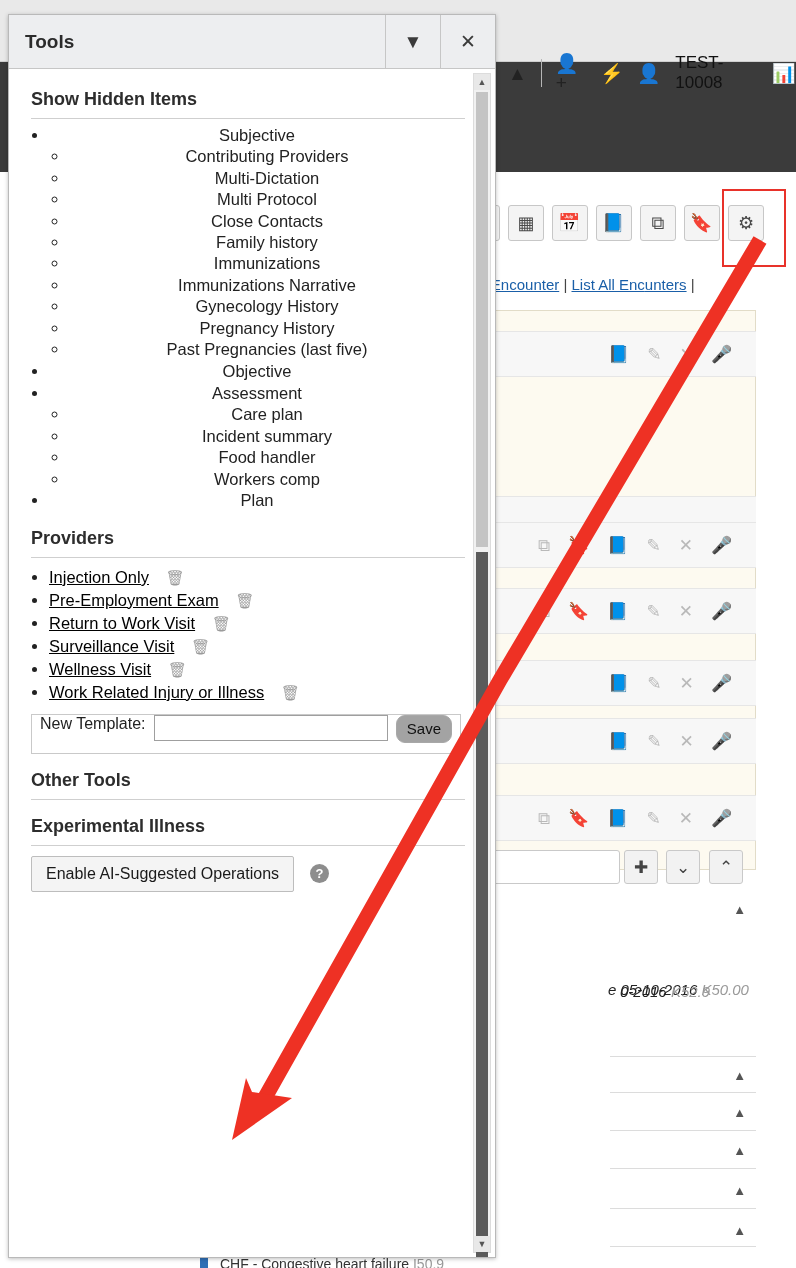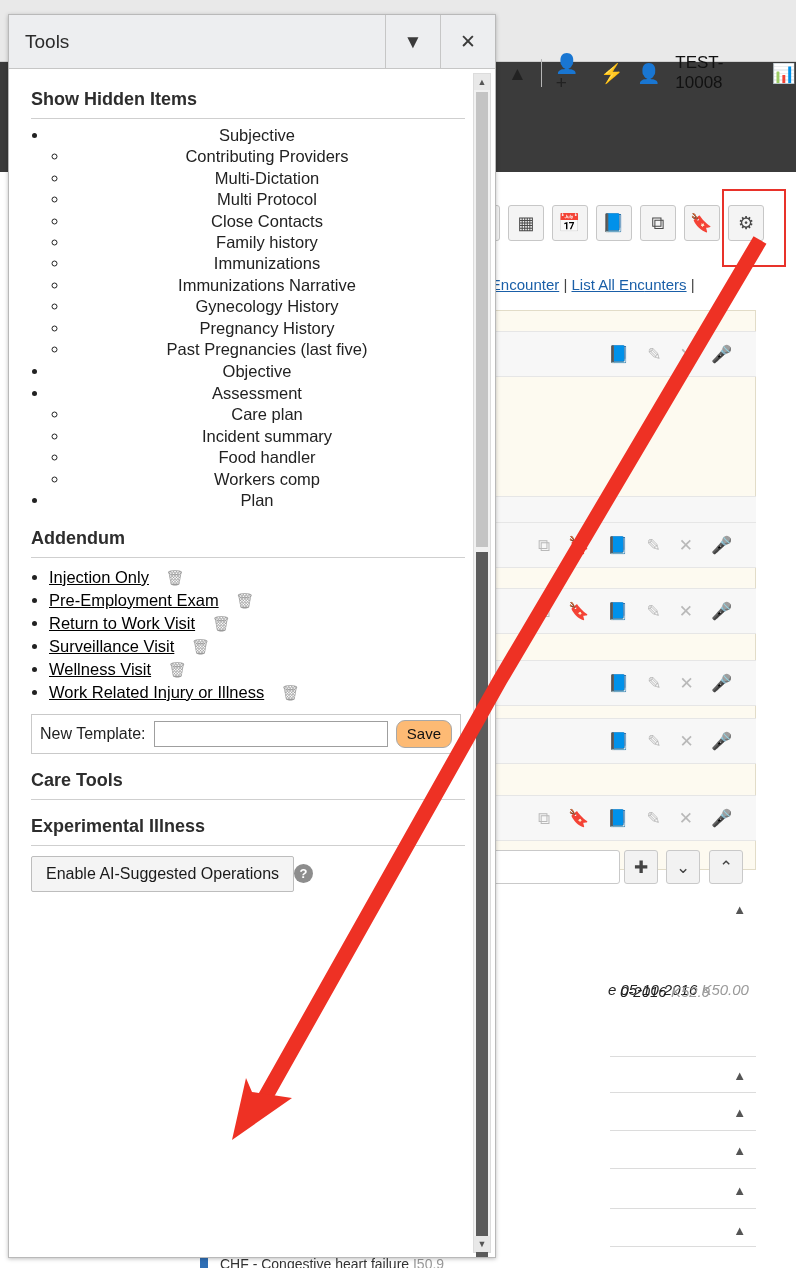--- a/index.html
+++ b/index.html
@@ -117,21 +117,21 @@
     display: flex; flex-direction: column;
   }
   .dlg-header {
     height: 54px; min-height: 54px;
     background: #edeef0;
     border-bottom: 1px solid #c6c6c6;
     display: flex; align-items: stretch;
   }
   .dlg-title {
     flex: 1; display: flex; align-items: center;
-    padding-left: 16px; font-size: 19px; color: #2b2b2b;
+    padding-left: 16px; font-size: 19px; color: #2b2b2b; font-weight: bold;
   }
   .dlg-btn {
     width: 55px; border-left: 1px solid #c6c6c6;
     display: flex; align-items: center; justify-content: center;
     color: #3a3a3a; font-size: 19px; background: #edeef0;
   }
   .dlg-body {
     flex: 1; position: relative; overflow: hidden;
     padding: 0 30px 0 18px;
   }
@@ -167,39 +167,39 @@
   ul.l2 { list-style: circle; margin: 0 0 0 20px; padding: 0; }
   ul.l2 > li { font-size: 16.5px; color: #222; line-height: 21.4px; }
 
   ul.tpl { list-style: disc; margin: 8px 0 0 22px; padding: 0; }
   ul.tpl > li { font-size: 16.5px; line-height: 23px; color: #222; }
   ul.tpl a { color: #000000; text-decoration: underline; }
   .trash { color: #9b9b9b; margin-left: 12px; font-size: 15px; }
 
   .newtpl {
     margin: 10px 4px 0 4px; border: 1px solid #c9c9c9; background: #fff;
-    height: 40px; display: flex; align-items: center; gap: 8px; padding: 8px 8px;
+    height: 40px; display: flex; align-items: flex-start; gap: 8px; padding: 0 8px;
   }
   .newtpl label { font-size: 16px; color: #222; }
   .newtpl input {
     flex: 1; height: 26px; border: 1px solid #9f9f9f; background: #fff;
     font-size: 14px; padding: 0 4px; font-family: "Liberation Sans", sans-serif;
   }
   .newtpl button {
     height: 28px; padding: 0 10px; font-size: 15px;
-    background: #fdba74; border: 1px solid #a8a8a8; border-radius: 9px;
+    background: #a3a3a3; border: 1px solid #a8a8a8; border-radius: 9px;
     font-family: "Liberation Sans", sans-serif; color: #111;
   }
   .tool-btn {
     margin: 10px 4px 0 4px; display: inline-flex; align-items: center;
     height: 34px; padding: 0 14px;
     background: #f4f4f4; border: 1px solid #bdbdbd; border-radius: 2px;
     font-size: 16px; font-style: italic; color: #1a1a1a;
   }
-  .exp-row { display: flex; align-items: center; gap: 0; margin: 10px 4px 0 4px; }
+  .exp-row { display: flex; align-items: center; gap: 16px; margin: 10px 4px 0 4px; }
   .exp-btn {
     display: inline-flex; align-items: center; height: 36px; padding: 0 14px;
     background: #f4f4f4; border: 1px solid #bdbdbd; border-radius: 2px;
     font-size: 16px; color: #1a1a1a;
   }
   .help-icon {
     width: 19px; height: 19px; border-radius: 50%;
     background: #8d8d8d; color: #fff; font-size: 13px; font-weight: bold;
     display: flex; align-items: center; justify-content: center;
   }
@@ -370,21 +370,21 @@
             <li>Incident summary</li>
             <li>Food handler</li>
             <li>Workers comp</li>
           </ul>
         </li>
         <li>
           <span>Plan</span>
         </li>
       </ul>
 
-      <h3 class="sec">Addendum</h3>
+      <h3 class="sec">Providers</h3>
 
       <ul class="tpl">
         <li>
           <a href="#">Injection Only</a>
           <span class="trash">🗑</span>
         </li>
         <li>
           <a href="#">Pre-Employment Exam</a>
           <span class="trash">🗑</span>
         </li>
@@ -405,21 +405,21 @@
           <span class="trash">🗑</span>
         </li>
       </ul>
 
       <div class="newtpl">
         <label>New Template:</label>
         <input type="text" value="" placeholder="" style="">
         <button>Save</button>
       </div>
 
-      <h3 class="sec">Care Tools</h3>
+      <h3 class="sec">Other Tools</h3>
 
       <h3 class="sec">Experimental Illness</h3>
       <div class="exp-row">
         <div class="exp-btn">Enable AI-Suggested Operations</div>
         <div class="help-icon">?</div>
       </div>
 
       <div class="scrollbar">
         <div class="sb-arrow sb-up">▲</div>
         <div class="sb-thumb"></div>

